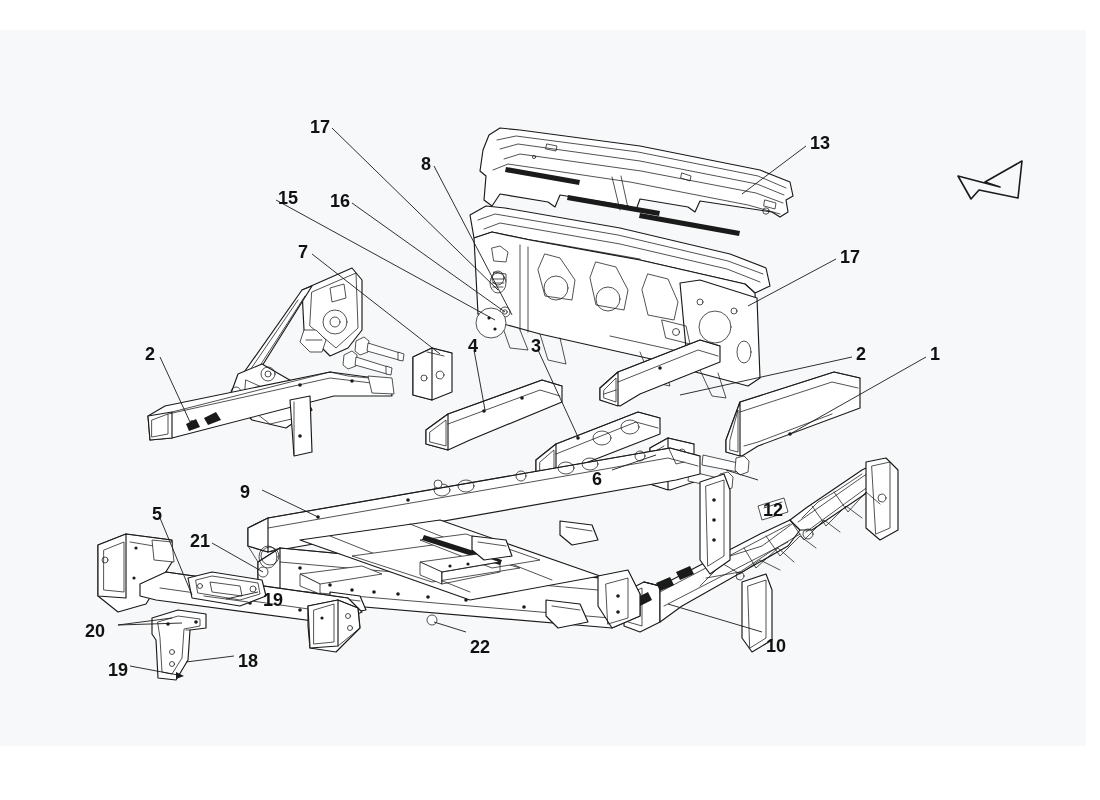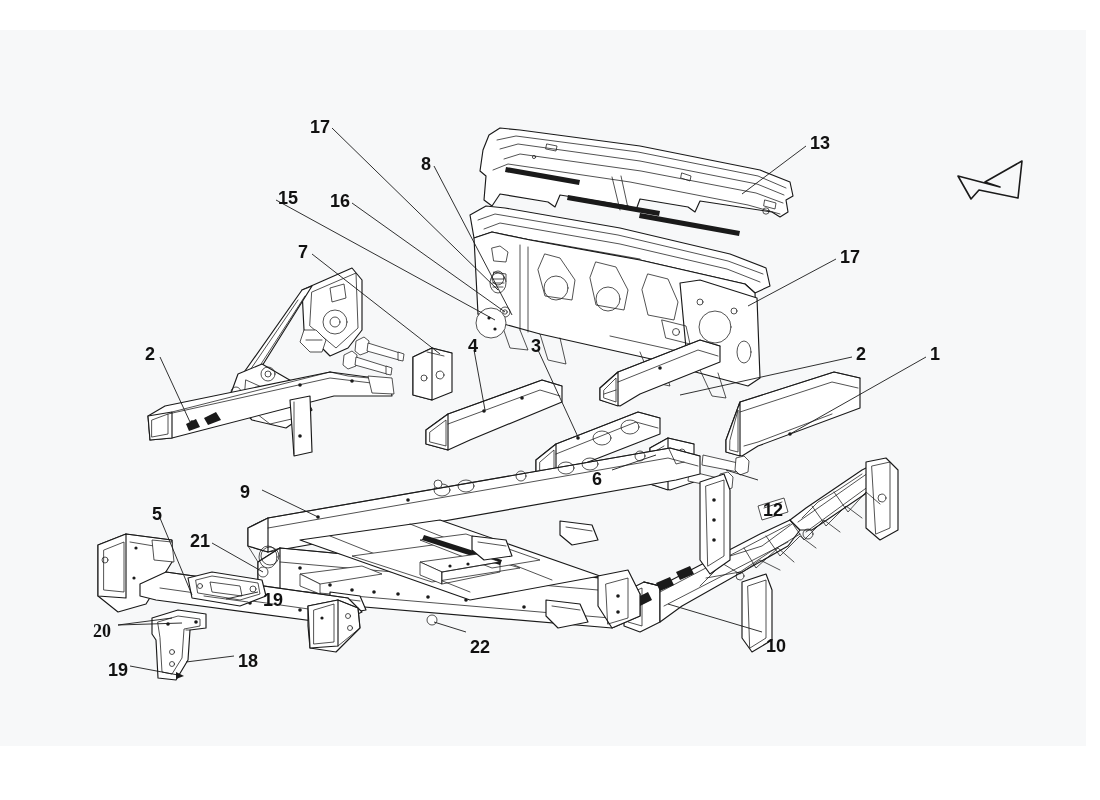--- a/index.html
+++ b/index.html
@@ -477,18 +477,18 @@
   <div class="callout" style="left:531px; top:337px;">3</div>
   <div class="callout" style="left:856px; top:345px;">2</div>
   <div class="callout" style="left:930px; top:345px;">1</div>
   <div class="callout" style="left:592px; top:470px;">6</div>
   <div class="callout" style="left:763px; top:483px;margin-top:18px;">12</div>
   <div class="callout" style="left:240px; top:483px;">9</div>
   <div class="callout" style="left:152px; top:505px;">5</div>
   <div class="callout" style="left:190px; top:532px;text-align:center;">21</div>
   <div class="callout" style="left:263px; top:591px;">19</div>
   <div class="callout" style="left:766px; top:637px;">10</div>
-  <div class="callout" style="left:93px;  top:622px;font-family:Liberation Serif, serif;">20</div>
+  <div class="callout" style="left:85px;  top:622px;">20</div>
   <div class="callout" style="left:470px; top:638px;">22</div>
   <div class="callout" style="left:238px; top:652px;">18</div>
   <div class="callout" style="left:108px; top:661px;">19</div>
 
 </div>
 
 </body></html>

